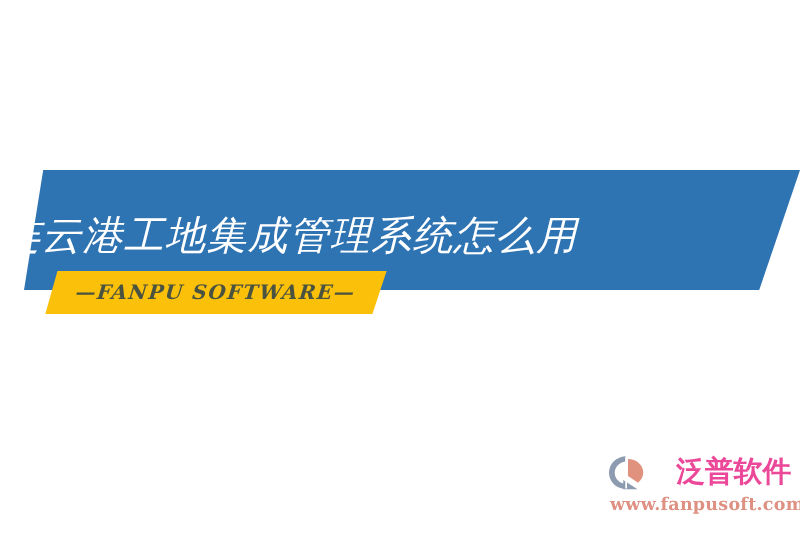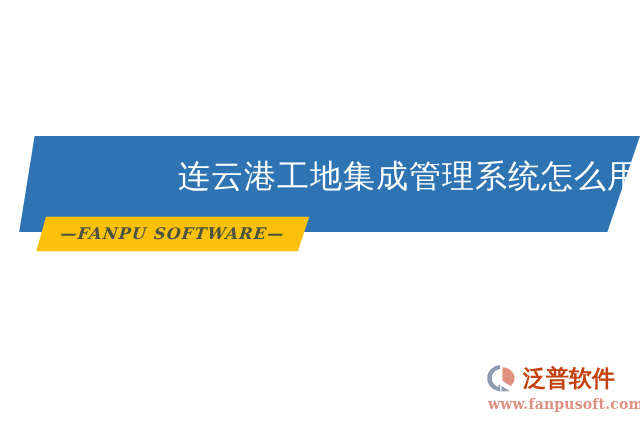--- a/index.html
+++ b/index.html
@@ -30,30 +30,31 @@
     height: 108px;
     background: #2F74B2;
     clip-path: polygon(5.4% 5.6%, 100% 5.6%, 94.9% 94.5%, 3.0% 94.5%);
     -webkit-clip-path: polygon(5.4% 5.6%, 100% 5.6%, 94.9% 94.5%, 3.0% 94.5%);
   }
 
   
   #banner-title {
     position: absolute;
     left: 0;
-    top: 154px;
+    top: 166px;
     width: 640px;
-    text-align: right;
+    text-align: left;
     color: #ffffff;
     font-family: "DejaVu Serif", "Liberation Serif", serif;
     font-size: 32px;
     font-weight: 400;
     letter-spacing: 1px;
     line-height: 44px;
     white-space: nowrap;
+    font-style: italic;
   }
 
   
   #yellow-banner {
     position: absolute;
     left: 30px;
     top: 214px;
     width: 285px;
     height: 40px;
     background: #FBC00A;
@@ -97,27 +98,28 @@
   }
 
   #brand-mark {
     width: 34px;
     height: 30px;
     margin-right: 3px;
     flex: 0 0 auto;
   }
 
   #brand-name {
-    color: #c2410c;
+    color: #ec4899;
     font-family: "DejaVu Sans", "Liberation Sans", sans-serif;
     font-size: 23px;
     font-weight: 700;
     line-height: 30px;
     letter-spacing: 0px;
     white-space: nowrap;
+    margin-left: 18px;
   }
 
   #brand-url {
     position: absolute;
     left: 2px;
     top: 32px;
     color: #DE9183;
     font-family: "DejaVu Serif", "Liberation Serif", serif;
     font-size: 14px;
     font-weight: 700;

